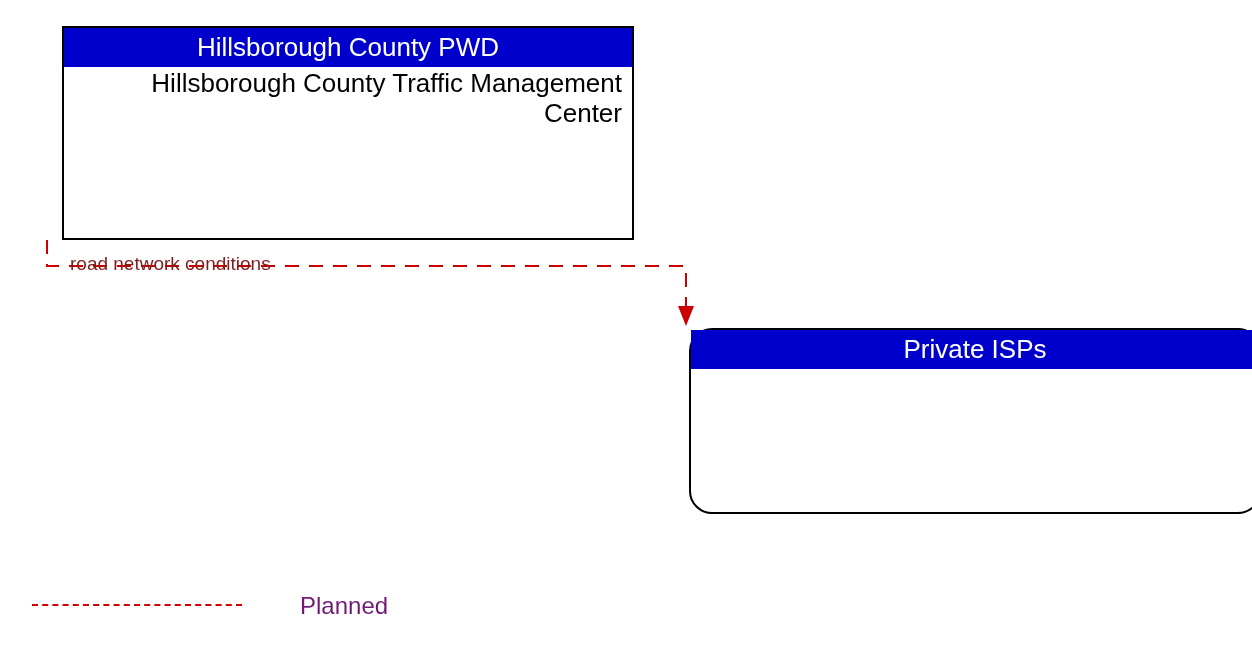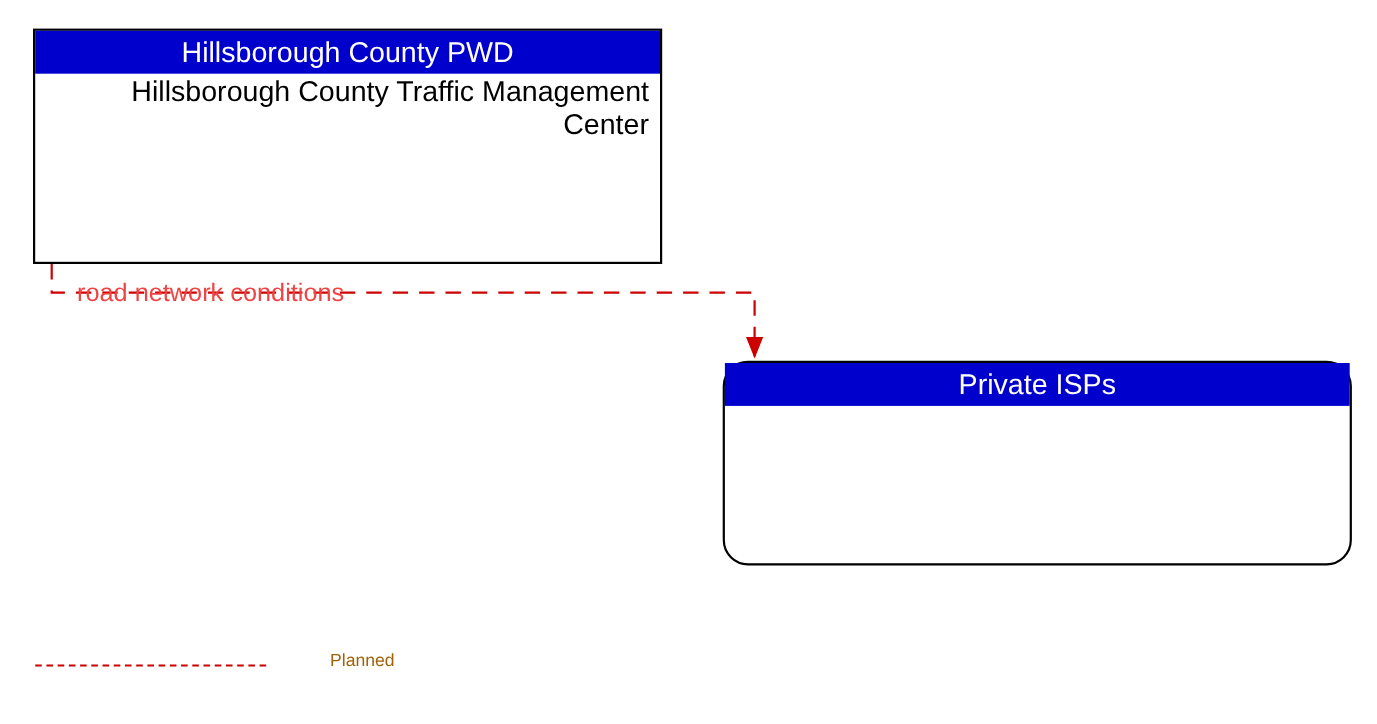--- a/index.html
+++ b/index.html
@@ -10,51 +10,52 @@
     background: #ffffff;
     font-family: Arial, Helvetica, sans-serif;
     position: relative;
     overflow: hidden;
   }
   .entity-box {
     position: absolute;
     border: 2px solid #000;
     background: #fff;
     box-sizing: border-box;
+    margin-left: 32px;
   }
   .entity-header {
     background: #0000cc;
     color: #fff;
     font-size: 26px;
     text-align: center;
     padding: 4px 6px;
     font-weight: normal;
   }
   .entity-body {
     color: #000;
     font-size: 26px;
     text-align: right;
     padding: 2px 10px 0 10px;
     line-height: 1.15;
   }
   .flow-label {
     position: absolute;
-    color: #ef4444;
-    font-size: 23px;
+    color: #7f1d1d;
+    font-size: 19px;
     white-space: nowrap;
     text-align: right;
   }
   .legend-line {
     position: absolute;
     border-top: 2px dashed #cc0000;
   }
   .legend-label {
     position: absolute;
-    color: #a16207;
-    font-size: 16px;
+    color: #701a75;
+    font-size: 24px;
     text-align: center;
   }
   svg.connector {
     position: absolute;
     top: 0;
     left: 0;
     pointer-events: none;
   }
 </style>
 </head>

